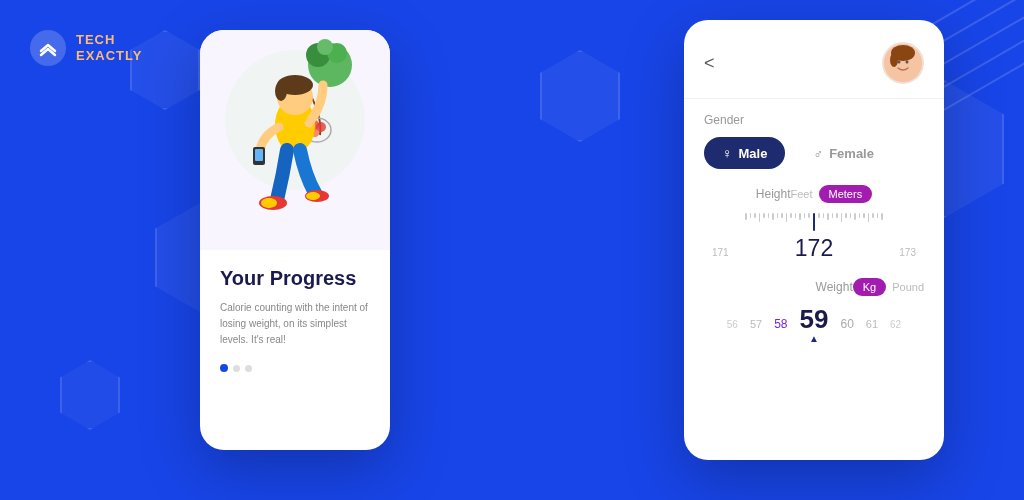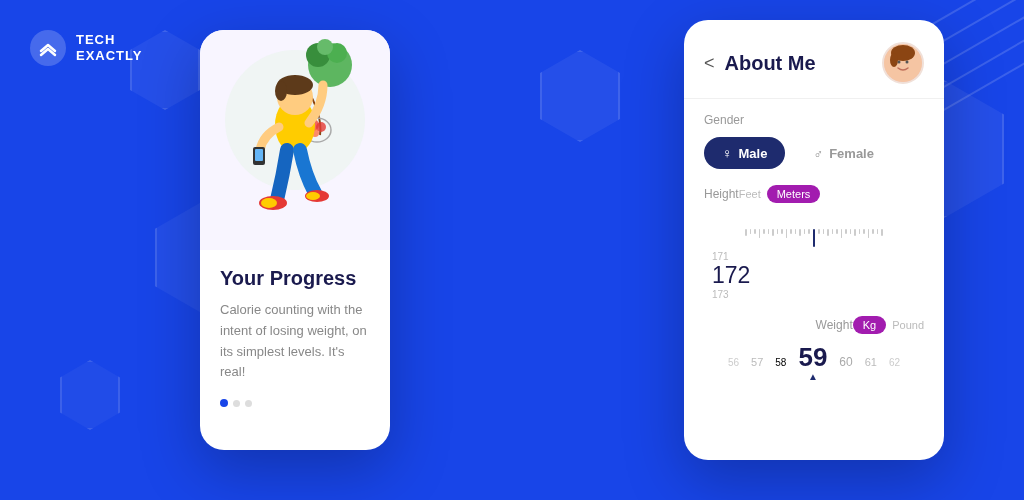--- a/index.html
+++ b/index.html
@@ -63,21 +63,21 @@
     .logo-icon {
       width: 36px;
       height: 36px;
       background: rgba(255,255,255,0.2);
       border-radius: 50%;
       display: flex;
       align-items: center;
       justify-content: center;
     }
     .logo-text {
-      color: #ffffff;
+      color: #fdba74;
       font-size: 13px;
       font-weight: 700;
       line-height: 1.2;
       text-transform: uppercase;
       letter-spacing: 1px;
     }
 
     
     .phone-card {
       position: absolute;
@@ -112,21 +112,21 @@
 
     .progress-title {
       font-size: 20px;
       font-weight: 800;
       color: #1a1a4e;
       margin-bottom: 10px;
       line-height: 1.2;
     }
 
     .progress-subtitle {
-      font-size: 13px;
+      font-size: 10px;
       color: #888;
       line-height: 1.6;
       margin-bottom: 16px;
     }
 
     .phone-1-footer {
       display: flex;
       align-items: center;
       justify-content: space-between;
     }
@@ -248,22 +248,22 @@
       color: #999;
     }
 
     .height-section {
       margin-bottom: 14px;
     }
 
     .height-header {
       display: flex;
       align-items: center;
-      justify-content: flex-start;
-      margin-bottom: 24px;
+      justify-content: center;
+      margin-bottom: 8px;
     }
 
     .unit-toggle {
       display: flex;
       gap: 6px;
       align-items: center;
     }
 
     .unit-label {
       font-size: 11px;
@@ -395,21 +395,20 @@
       </div>
     </div>
   </div>
 </div>
 
 <div class="phone-card phone-2">
 
   <div class="phone-2-header">
     <div class="header-left">
       <span class="back-btn">&lt;</span>
-      <span class="page-title-text">About Me</span>
     </div>
     <div class="avatar-circle">
 
       <svg width="38" height="38" viewBox="0 0 38 38">
         <circle cx="19" cy="19" r="19" fill="#f5c5a3"></circle>
 
         <ellipse cx="19" cy="9" rx="12" ry="8" fill="#8B4513"></ellipse>
         <ellipse cx="10" cy="16" rx="4" ry="7" fill="#8B4513"></ellipse>
 
         <circle cx="15" cy="18" r="1.5" fill="#555"></circle>
@@ -472,21 +471,21 @@
           <div class="r-tick" style="height:5px"></div>
           <div class="r-tick" style="height:7px"></div>
           <div class="r-tick" style="height:5px"></div>
           <div class="r-tick" style="height:5px"></div>
           <div class="r-tick" style="height:9px"></div>
           <div class="r-tick" style="height:5px"></div>
           <div class="r-tick" style="height:5px"></div>
           <div class="r-tick" style="height:7px"></div>
         </div>
 
-        <div style="display:flex;justify-content:space-between;padding:2px 8px;align-items:baseline;flex-direction:column;">
+        <div style="display:flex;justify-content:space-between;padding:2px 8px;align-items:baseline;">
           <span style="font-size:10px;color:#bbb;">171</span>
           <span style="font-size:23px;font-weight:400;color:#1a1a4e;">172</span>
           <span style="font-size:10px;color:#bbb;">173</span>
         </div>
       </div>
     </div>
 
     <div class="weight-section">
       <div class="weight-header">
         <span class="section-label" style="margin-bottom:0">Weight</span>
@@ -497,21 +496,21 @@
       </div>
 
       <div style="display:flex;align-items:baseline;justify-content:center;gap:12px;margin-top:6px;">
         <div style="text-align:center;">
           <span style="font-size:10px;color:#ccc;">56</span>
         </div>
         <div style="text-align:center;">
           <span style="font-size:11px;color:#bbb;">57</span>
         </div>
         <div style="text-align:center;">
-          <span style="font-size:10px;color:#000000;">58</span>
+          <span style="font-size:12px;color:#6d28d9;">58</span>
         </div>
         <div style="text-align:center;">
           <span style="font-size:26px;font-weight:900;color:#1a1a4e;">59</span>
           <div style="text-align:center;color:#1e2b6e;font-size:10px;margin-top:-2px;">▲</div>
         </div>
         <div style="text-align:center;">
           <span style="font-size:12px;color:#aaa;">60</span>
         </div>
         <div style="text-align:center;">
           <span style="font-size:11px;color:#bbb;">61</span>

